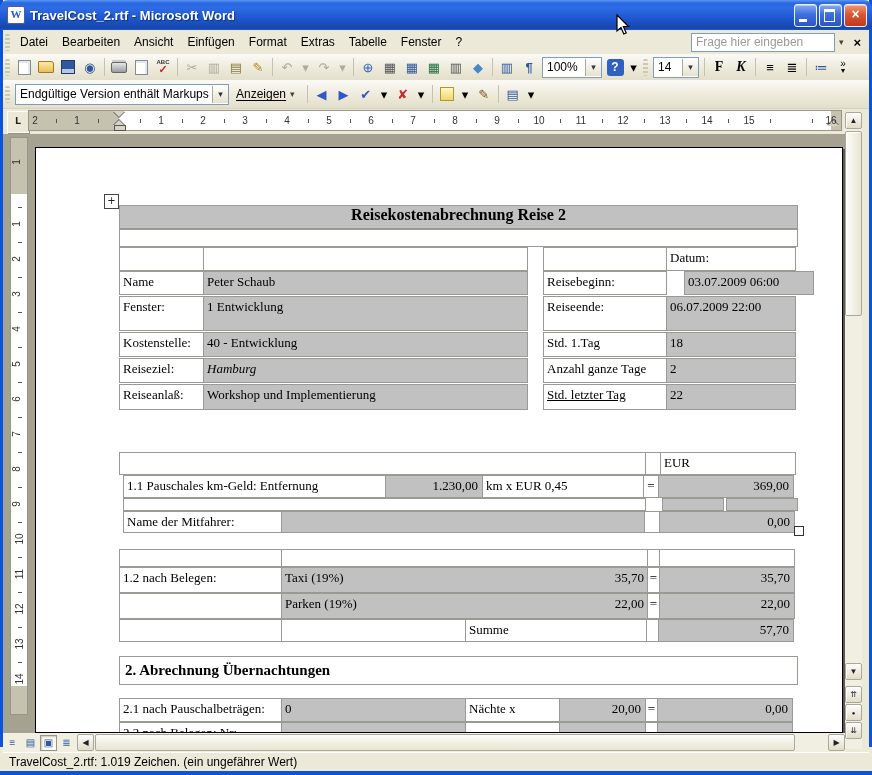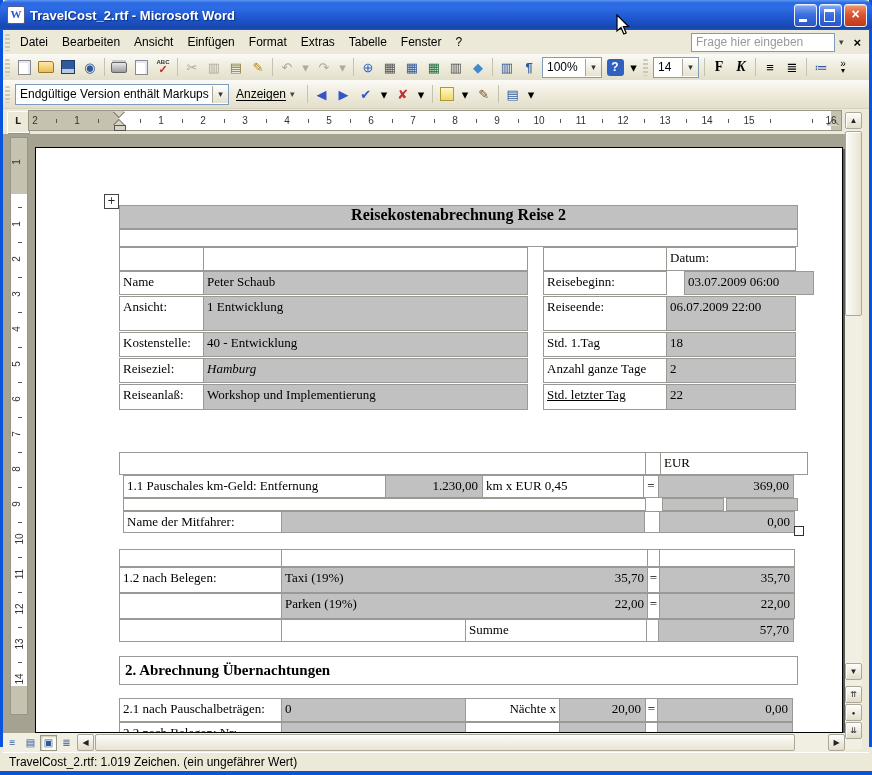--- a/index.html
+++ b/index.html
@@ -358,21 +358,21 @@
 
         <div class="r" style="left:83px;top:123px;">
           <div class="c" style="width:85px;height:24px;">Name</div>
           <div class="c g" style="width:325px;height:24px;">Peter Schaub</div>
           <div class="gap" style="width:15px;"></div>
           <div class="c" style="width:124px;height:24px;">Reisebeginn:</div>
           <div class="c g" style="width:130px;height:24px;margin-left:17px;">03.07.2009 06:00</div>
         </div>
 
         <div class="r" style="left:83px;top:148px;">
-          <div class="c" style="width:85px;height:35px;">Ansicht:</div>
+          <div class="c" style="width:85px;height:35px;">Fenster:</div>
           <div class="c g" style="width:325px;height:35px;">1 Entwicklung</div>
           <div class="gap" style="width:15px;"></div>
           <div class="c" style="width:124px;height:35px;">Reiseende:</div>
           <div class="c g" style="width:130px;height:35px;">06.07.2009 22:00</div>
         </div>
 
         <div class="r" style="left:83px;top:184px;">
           <div class="c" style="width:85px;height:25px;">Kostenstelle:</div>
           <div class="c g" style="width:325px;height:25px;">40 - Entwicklung</div>
           <div class="gap" style="width:15px;"></div>
@@ -393,21 +393,21 @@
           <div class="c g" style="width:325px;height:26px;">Workshop und Implementierung</div>
           <div class="gap" style="width:15px;"></div>
           <div class="c" style="width:124px;height:26px;text-decoration:underline;">Std. letzter Tag</div>
           <div class="c g" style="width:130px;height:26px;">22</div>
         </div>
 
 
         <div class="r" style="left:83px;top:304px;">
           <div class="c" style="width:527px;height:23px;"></div>
           <div class="c" style="width:16px;height:23px;"></div>
-          <div class="c" style="width:148px;height:23px;">EUR</div>
+          <div class="c" style="width:136px;height:23px;">EUR</div>
         </div>
 
         <div class="r" style="left:87px;top:327px;border-radius:8px;">
           <div class="c" style="width:263px;height:23px;">1.1 Pauschales km-Geld: Entfernung</div>
           <div class="c g n" style="width:98px;height:23px;">1.230,00</div>
           <div class="c" style="width:162px;height:23px;">km x EUR 0,45</div>
           <div class="c eqc" style="width:16px;height:23px;">=</div>
           <div class="c g n" style="width:136px;height:23px;">369,00</div>
         </div>
 
@@ -463,21 +463,21 @@
           <div class="c" style="width:182px;height:23px;">Summe</div>
           <div class="c" style="width:13px;height:23px;"></div>
           <div class="c g n" style="width:136px;height:23px;">57,70</div>
         </div>
 
         <div class="sech" style="top:508px;height:29px;">2. Abrechnung Übernachtungen</div>
 
         <div class="r" style="left:83px;top:550px;">
           <div class="c" style="width:163px;height:24px;">2.1 nach Pauschalbeträgen:</div>
           <div class="c g" style="width:185px;height:24px;">0</div>
-          <div class="c" style="width:95px;height:24px;text-align:right;">Nächte x</div>
+          <div class="c" style="width:95px;height:24px;">Nächte x</div>
           <div class="c g n" style="width:87px;height:24px;">20,00</div>
           <div class="c eqc" style="width:13px;height:24px;">=</div>
           <div class="c g n" style="width:136px;height:24px;">0,00</div>
         </div>
 
         <div class="r" style="left:83px;top:574px;">
           <div class="c" style="width:163px;height:22px;">2.2 nach Belegen: Nr:</div>
           <div class="c g" style="width:185px;height:22px;"></div>
           <div class="c" style="width:95px;height:22px;"></div>
           <div class="c g" style="width:87px;height:22px;"></div>

